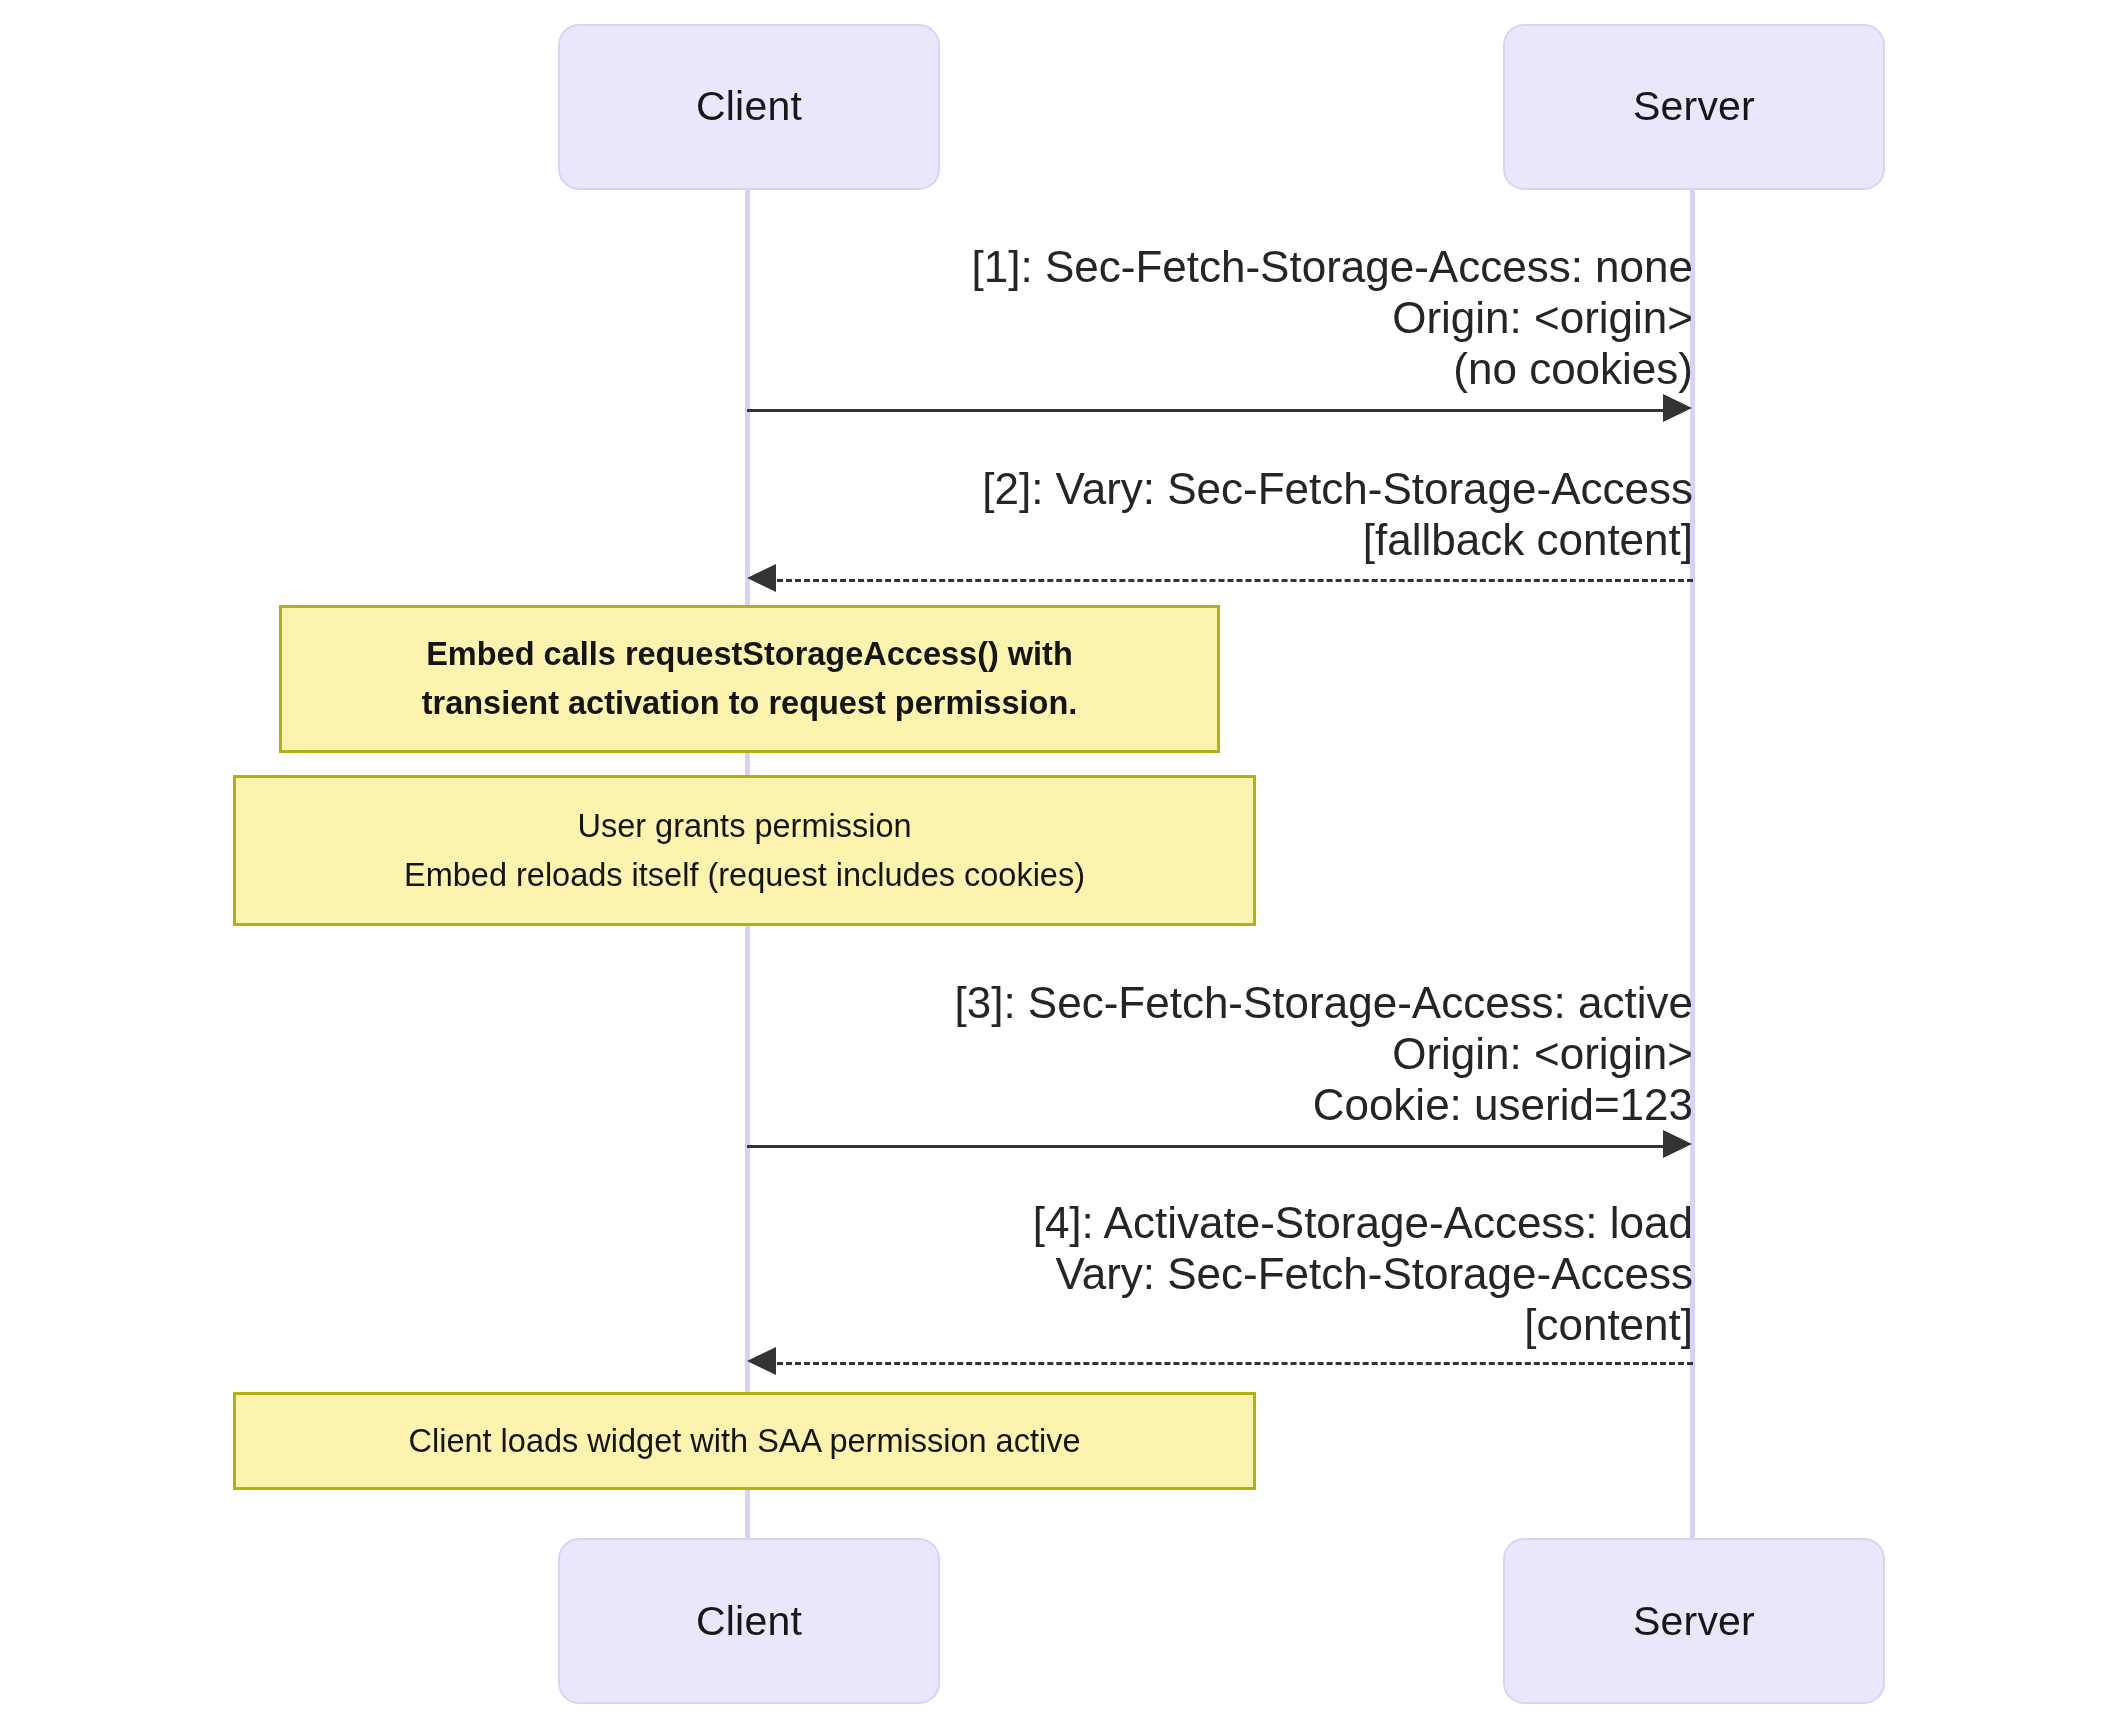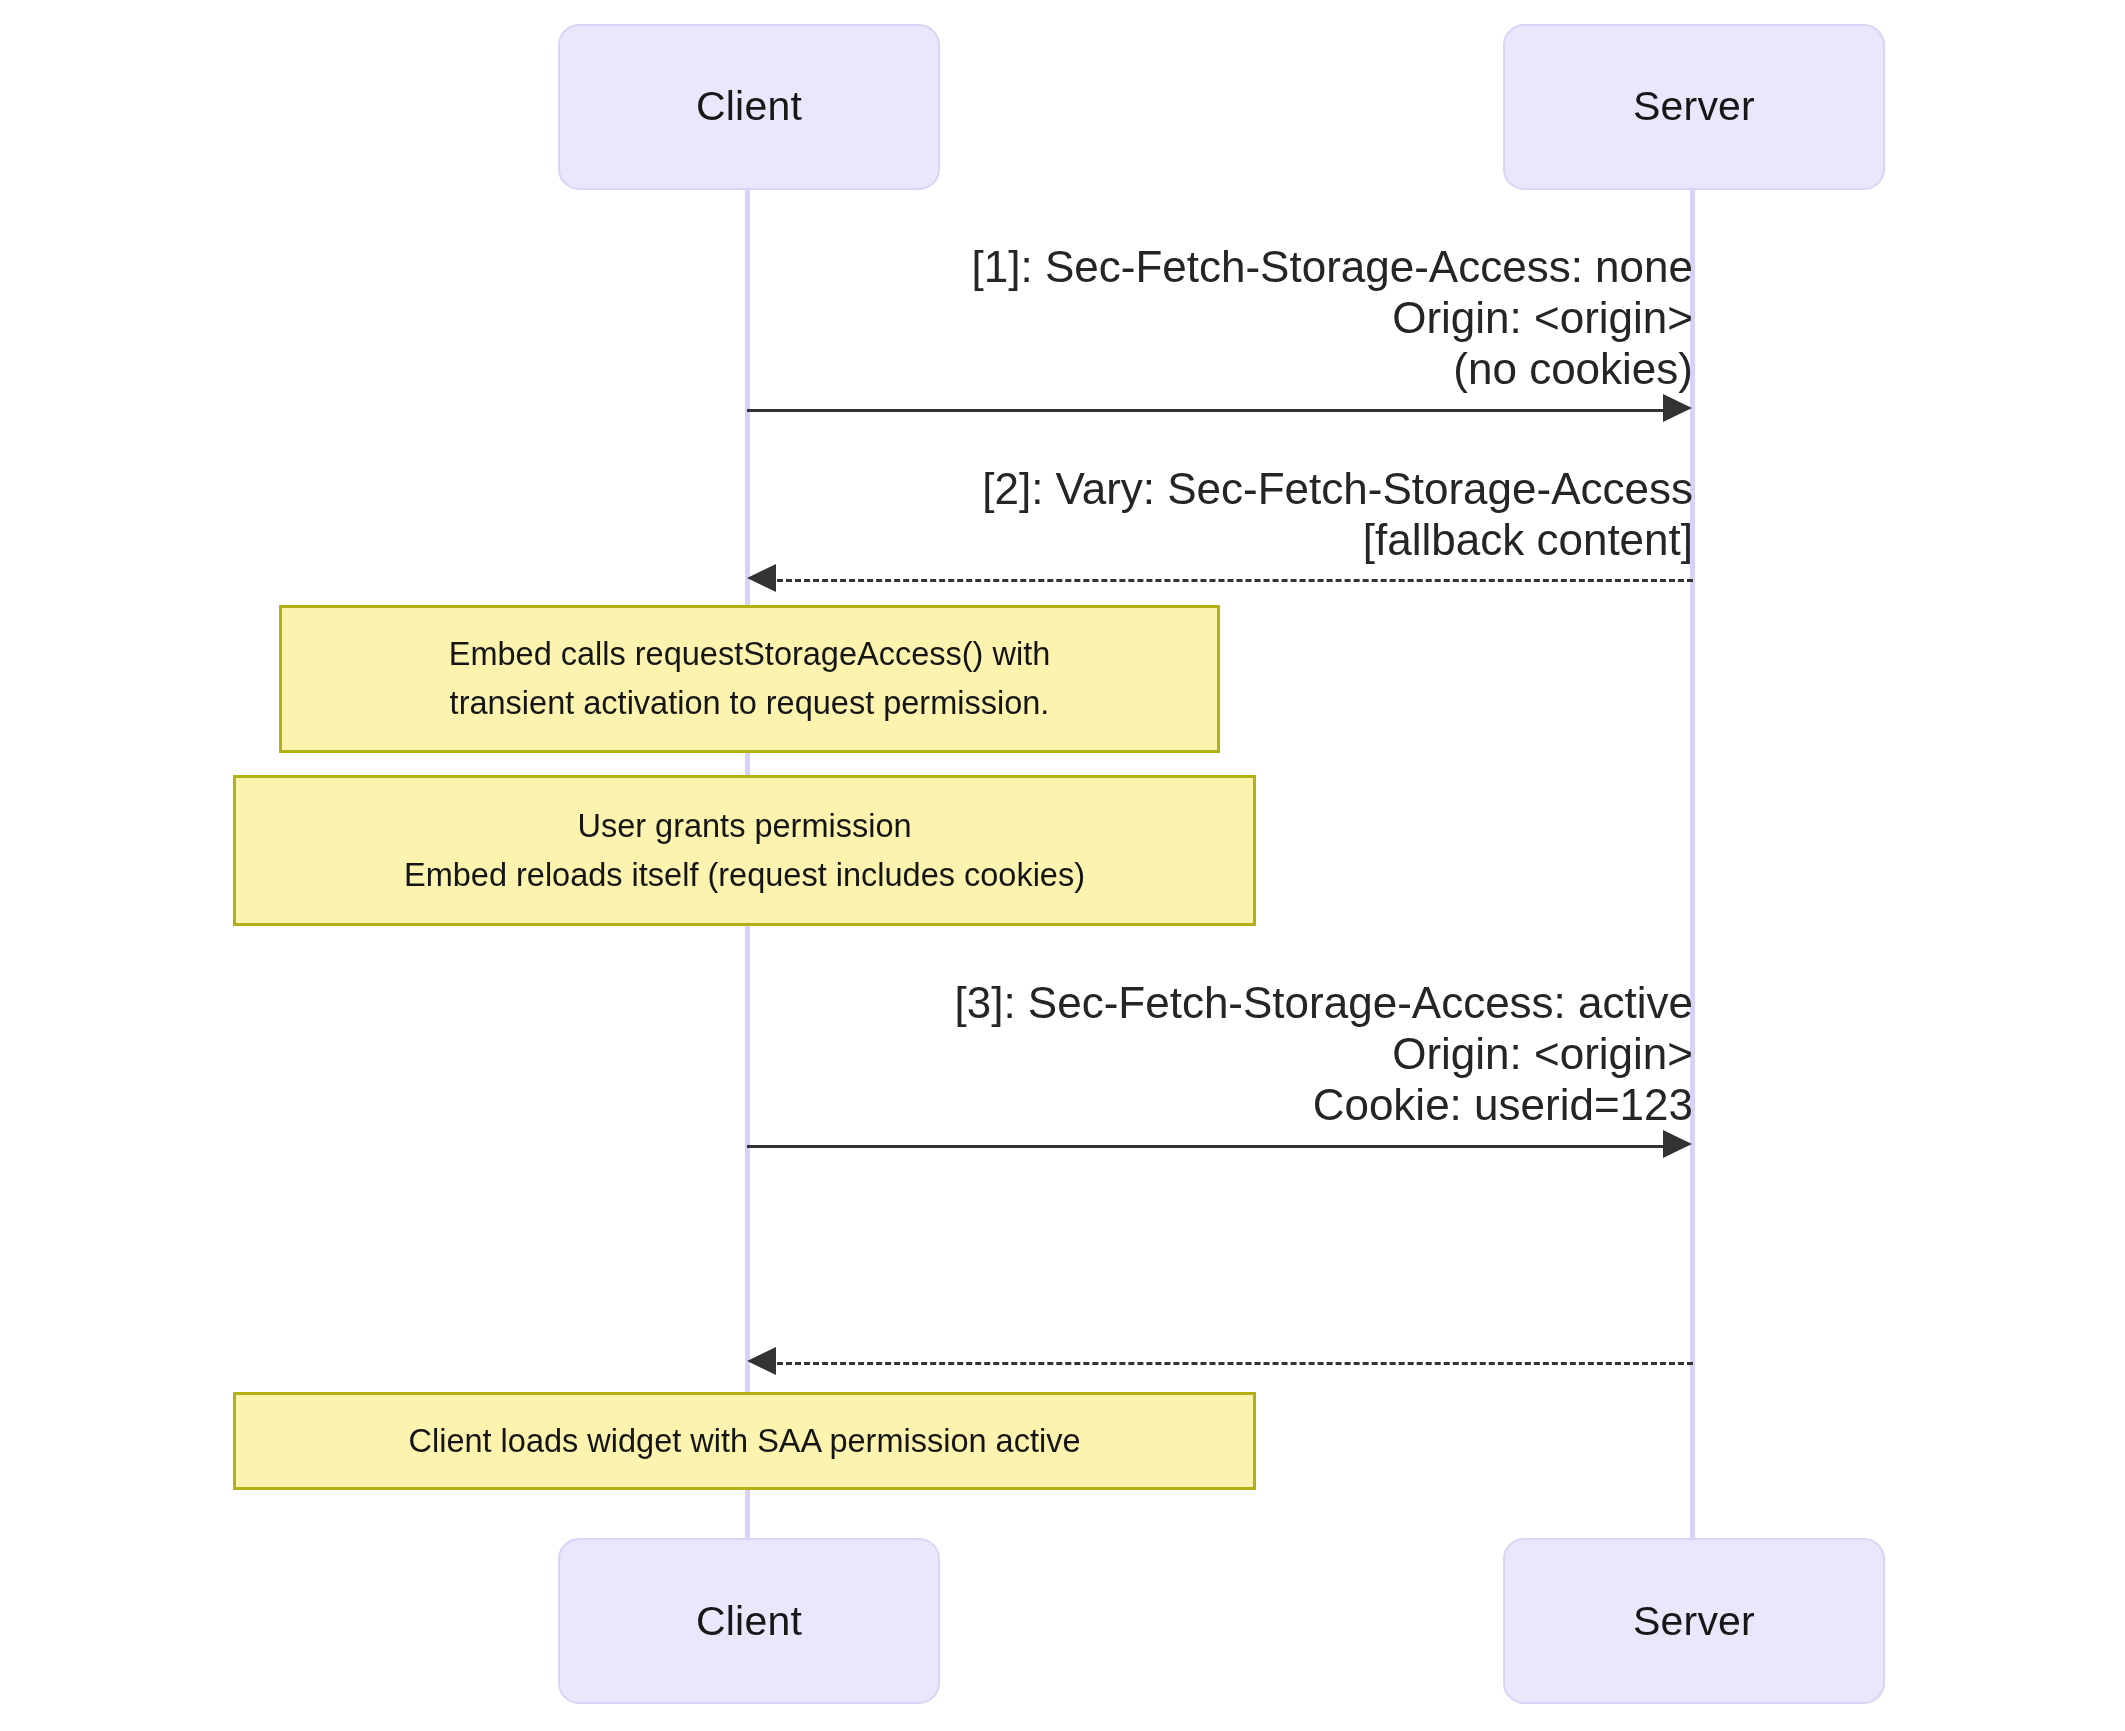--- a/index.html
+++ b/index.html
@@ -127,34 +127,37 @@
     <div class="arrowhead right" style="left:916px;"></div>
   </div>
 
   <div class="msg-label" style="left:747px; top:463px; width:946px;">[2]: Vary: Sec-Fetch-Storage-Access
 [fallback content]</div>
   <div class="msg" style="left:747px; top:579px; width:946px;">
     <div class="msg-line dashed" style="left:29.6px; width:916px;"></div>
     <div class="arrowhead left" style="left:0;"></div>
   </div>
 
-  <div class="note" style="left:279px; top:605px; width:941px; height:148px;">Embed calls requestStorageAccess() with
+  <div class="note" style="left:279px; top:605px; width:941px; height:148px;font-weight:bold;">Embed calls requestStorageAccess() with
 transient activation to request permission.</div>
 
   <div class="note" style="left:233px; top:775px; width:1023px; height:151px;text-align:center;">User grants permission
 Embed reloads itself (request includes cookies)</div>
 
   <div class="msg-label" style="left:747px; top:977px; width:946px;">[3]: Sec-Fetch-Storage-Access: active
 Origin: &lt;origin&gt;
 Cookie: userid=123</div>
   <div class="msg" style="left:747px; top:1145px; width:946px;">
     <div class="msg-line" style="left:0; width:916px;"></div>
     <div class="arrowhead right" style="left:916px;"></div>
   </div>
 
+  <div class="msg-label" style="left:747px; top:1197px; width:946px;">[4]: Activate-Storage-Access: load
+Vary: Sec-Fetch-Storage-Access
+[content]</div>
   <div class="msg" style="left:747px; top:1362px; width:946px;">
     <div class="msg-line dashed" style="left:29.6px; width:916px;"></div>
     <div class="arrowhead left" style="left:0;"></div>
   </div>
 
   <div class="note" style="left:233px; top:1392px; width:1023px; height:98px;">Client loads widget with SAA permission active</div>
 
   <div class="actor-box" style="left:558px; top:1538px; width:382px; height:166px;">
     <span>Client</span>
   </div>

